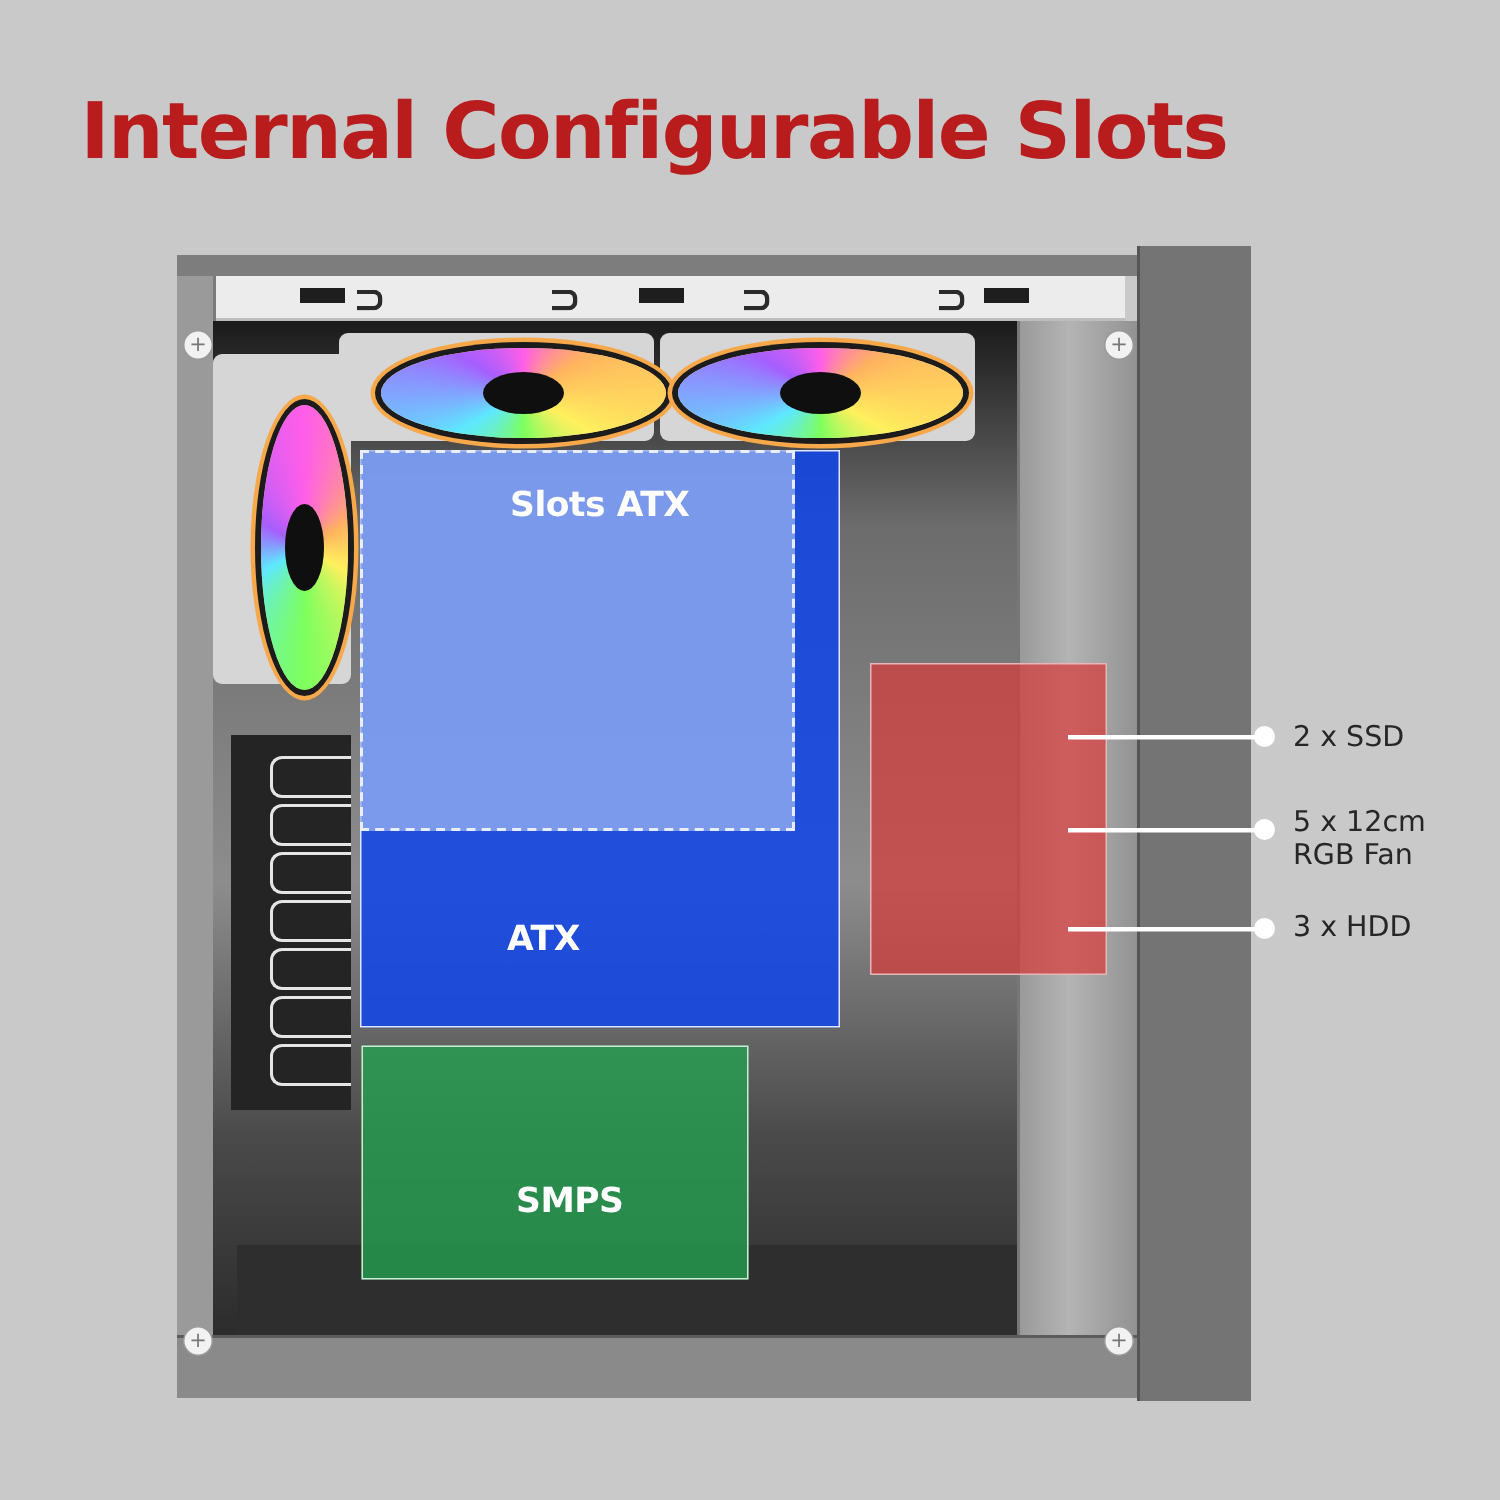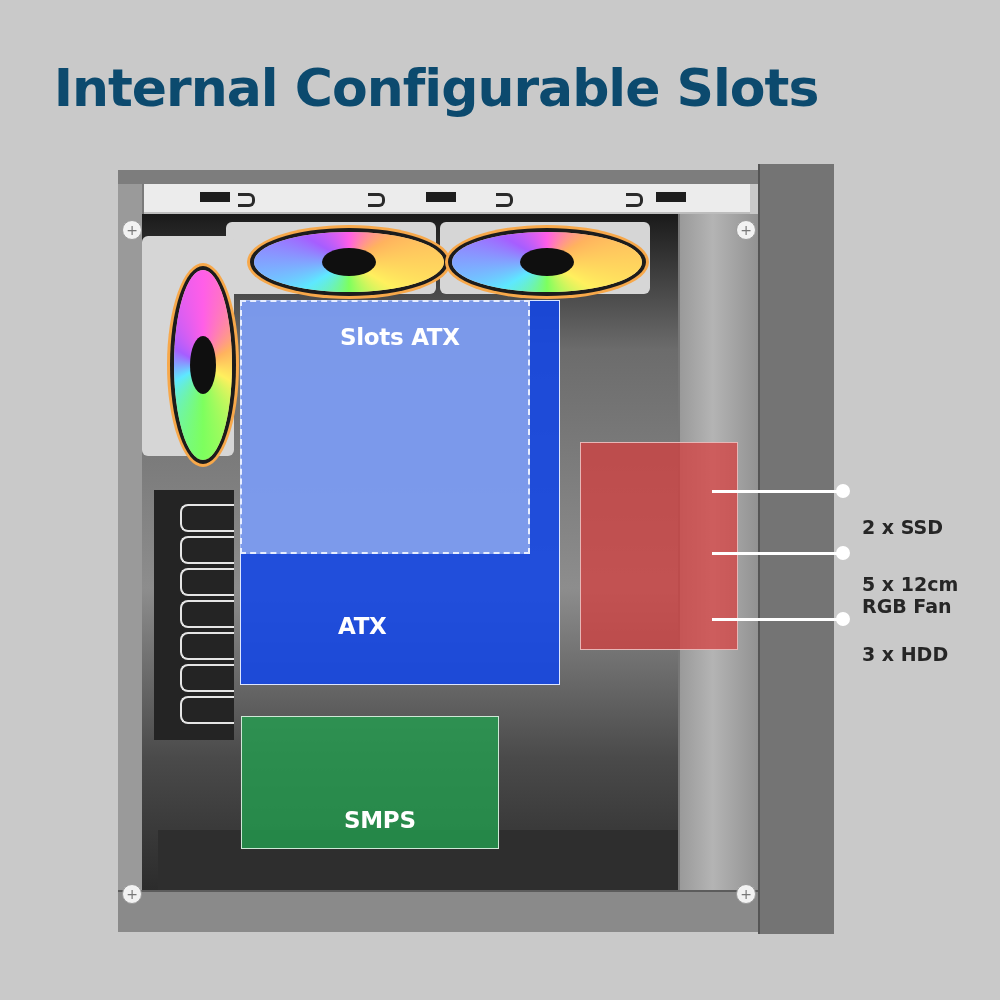--- a/index.html
+++ b/index.html
@@ -3,21 +3,21 @@
 <meta charset="utf-8">
 <style>
   html, body { margin: 0; padding: 0; }
   body {
     width: 1000px; height: 1000px; position: relative; overflow: hidden;
     background: #c9c9c9;
     font-family: "DejaVu Sans", "Liberation Sans", sans-serif;
   }
   .title {
     position: absolute; left: 0; top: 58px; width: 872px; text-align: center;
-    font-size: 52px; font-weight: bold; color: #0c4a6e; letter-spacing: -1px;
+    font-size: 52px; font-weight: bold; color: #b91c1c; letter-spacing: -1px;
     font-family: "DejaVu Sans", sans-serif;
   }
   .case { position: absolute; left: 118px; top: 170px; width: 720px; height: 770px; }
   .top-rail { position: absolute; left: 0; top: 0; width: 640px; height: 14px; background: #7d7d7d; }
   .top-bracket { position: absolute; left: 12px; top: 14px; width: 620px; height: 28px; background: #ececec; border-bottom: 2px solid #bdbdbd; }
   .top-bracket .hole { position: absolute; top: 9px; width: 14px; height: 8px; border: 3px solid #2a2a2a; border-left: none; border-radius: 0 6px 6px 0; }
   .top-bracket .slot { position: absolute; top: 8px; width: 30px; height: 10px; background: #1e1e1e; }
   .left-wall { position: absolute; left: 0; top: 14px; width: 24px; height: 730px; background: #9a9a9a; border-right: 2px solid #7a7a7a; }
   .interior { position: absolute; left: 24px; top: 44px; width: 552px; height: 680px;
     background: linear-gradient(180deg, #1a1a1a 0%, #6c6c6c 20%, #8d8d8d 55%, #4a4a4a 80%, #2b2b2b 100%); }
@@ -32,27 +32,27 @@
     box-shadow: 0 0 0 4px #1c1c1c, 0 0 0 7px #f7a84a; }
   .fan .hub { position: absolute; border-radius: 50%; background: #0f0f0f; }
   .fan-frame { position: absolute; background: #d6d6d6; border-radius: 6px; }
 
   .pci { position: absolute; left: 36px; top: 320px; width: 80px; height: 250px; background: #242424; }
   .pci .bracket { position: absolute; left: 26px; width: 52px; height: 24px; border: 2px solid #e5e5e5; border-right: none; border-radius: 8px 0 0 8px; }
 
   .zone { position: absolute; box-sizing: border-box; }
   .zone-atx { left: 240px; top: 300px; width: 320px; height: 385px; background: rgba(18, 70, 230, 0.88); border: 1px solid #dde6ff; }
   .zone-matx { left: 240px; top: 300px; width: 290px; height: 254px; background: rgba(150, 175, 240, 0.78); border: 2px dashed #e8eeff; }
-  .zone-smps { left: 241px; top: 697px; width: 258px; height: 133px; background: rgba(35, 160, 80, 0.78); border: 1px solid #cfe9d7; margin-top: 19px; }
+  .zone-smps { left: 241px; top: 697px; width: 258px; height: 156px; background: rgba(35, 160, 80, 0.78); border: 1px solid #cfe9d7; }
   .zone-drive { left: 580px; top: 442px; width: 158px; height: 208px; background: rgba(215, 60, 60, 0.72); border: 1px solid #e7b6b6; }
   .zone-label { position: absolute; color: #ffffff; font-weight: bold; font-size: 23px; letter-spacing: -0.3px; }
 
   .callout { position: absolute; left: 712px; height: 3px; width: 132px; background: #ffffff; }
   .callout .dot { position: absolute; right: -6px; top: -6px; width: 14px; height: 14px; border-radius: 50%; background: #ffffff; }
-  .callout-label { position: absolute; left: 862px; color: #262626; font-weight: bold; font-size: 19px; line-height: 22px; margin-top: 36px; }
+  .callout-label { position: absolute; left: 862px; color: #262626; font-weight: normal; font-size: 19px; line-height: 22px; }
 </style>
 </head>
 <body>
 
 <div class="title">Internal Configurable Slots</div>
 
 <div class="case">
   <div class="top-rail"></div>
   <div class="top-bracket">
     <span class="slot" style="left:70px"></span>

